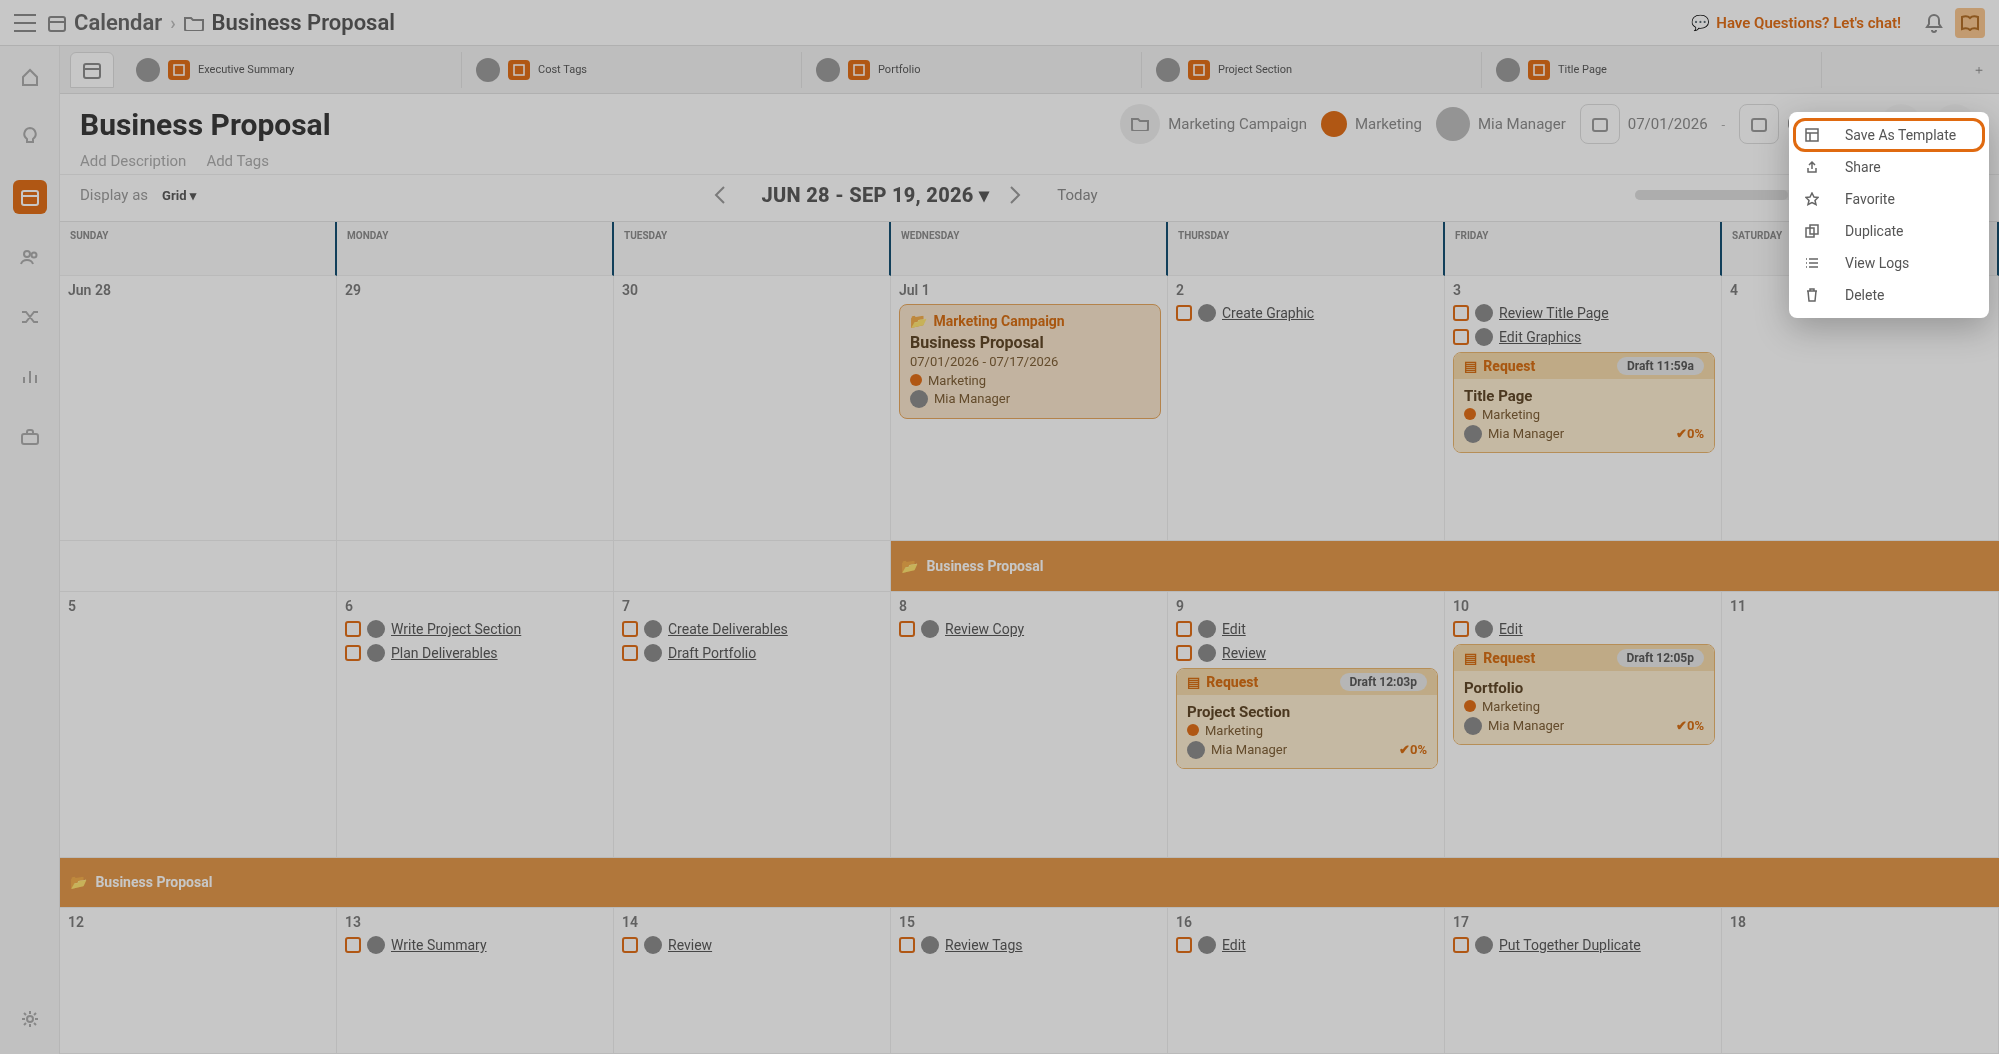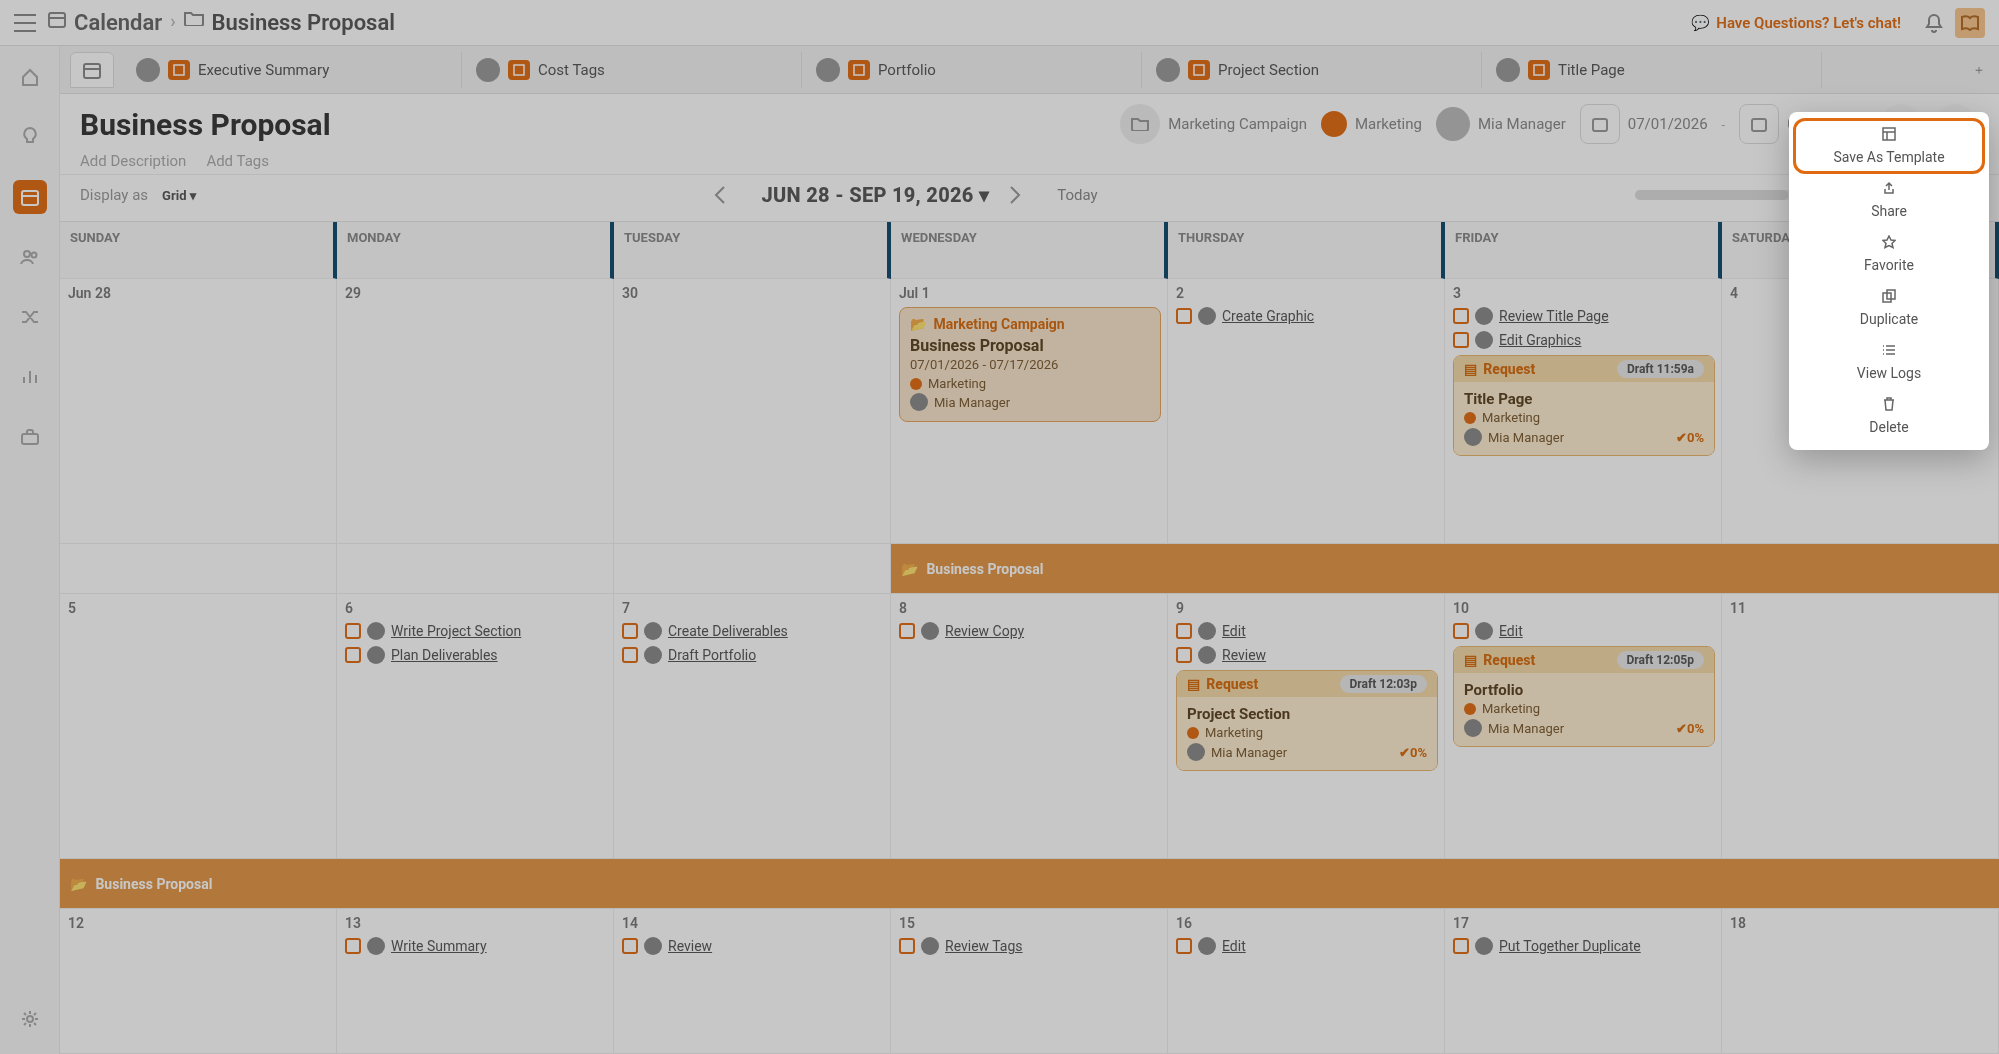--- a/index.html
+++ b/index.html
@@ -2,35 +2,35 @@
 <html><head>
 <meta charset="utf-8">
 <style>
   * { box-sizing: border-box; margin: 0; padding: 0; }
   body { font-family: -apple-system, "Segoe UI", Roboto, sans-serif; font-size: 13px; background: #f5f5f5; color: #333; overflow: hidden; }
   .page-wrap { position: relative; width: 1999px; height: 1054px; transform-origin: top left; }
   .overlay { position: absolute; inset: 0; background: rgba(30,30,30,0.25); pointer-events: none; z-index: 50; }
 
   .topbar { display:flex; align-items:center; height:46px; padding:0 14px; background:#fff; border-bottom:1px solid #e0e0e0; gap:12px; }
   .hamburger, .bell-icon, .book-icon { color:#888; }
-  .breadcrumb { display:flex; gap:8px; font-size:22px; font-weight:600; color:#555; }
+  .breadcrumb { display:flex; align-items:center; gap:8px; font-size:22px; font-weight:600; color:#555; }
   .breadcrumb .calendar-link { color:#666; }
   .breadcrumb .chev { color:#bbb; font-size:18px; }
   .chat-link { margin-left:auto; color:#e06a10; font-weight:600; font-size:15px; display:flex; align-items:center; gap:6px; }
   .book-icon { width:30px; height:30px; display:flex; align-items:center; justify-content:center; background:#f8c48c; border-radius:4px; }
 
   .left-rail { position:absolute; top:46px; left:0; width:60px; bottom:0; background:#f7f7f7; border-right:1px solid #e8e8e8; display:flex; flex-direction:column; align-items:center; padding-top:14px; gap:26px; }
   .rail-icon { width:34px; height:34px; display:flex; align-items:center; justify-content:center; color:#aaa; border-radius:6px; }
   .rail-icon.active { background:#e06a10; color:#fff; }
   .rail-bottom { margin-top:auto; margin-bottom:18px; }
 
   .content { position:absolute; left:60px; top:46px; right:0; bottom:0; background:#fff; display:flex; flex-direction:column; }
   .tabs-row { display:flex; align-items:center; height:48px; padding-left:10px; gap:0; background:#f3f3f3; border-bottom:1px solid #e0e0e0; }
   .view-tab { width:44px; height:36px; background:#fff; border:1px solid #ddd; border-radius:6px 6px 0 0; display:flex; align-items:center; justify-content:center; color:#888; margin-right:8px; }
-  .file-tab { display:flex; align-items:center; gap:8px; padding:6px 14px; min-width:340px; border-right:1px solid #e2e2e2; color:#555; font-size:15px;text-align:center; }
+  .file-tab { display:flex; align-items:center; gap:8px; padding:6px 14px; min-width:340px; border-right:1px solid #e2e2e2; color:#555; font-size:11px;text-align:center; }
   .file-tab .avatar { width:24px; height:24px; border-radius:50%; background:#999; display:inline-block; }
   .file-tab .tab-badge { width:22px; height:20px; background:#e06a10; border-radius:4px; display:inline-flex; align-items:center; justify-content:center; color:#fff; }
   .plus-tab { width:40px; display:flex; align-items:center; justify-content:center; color:#888; }
 
   .header-block { padding:10px 24px 4px 20px; display:flex; flex-direction:column; gap:8px; border-bottom:1px solid #eee; }
   .header-top { display:flex; align-items:center; gap:16px; }
   .proj-title { font-size:30px; font-weight:700; color:#333; }
   .right-widgets { margin-left:auto; display:flex; align-items:center; gap:14px; }
   .folder-pill, .tag-pill, .date-pill, .person-pill { display:flex; align-items:center; gap:8px; color:#888; font-size:15px; }
   .folder-icon-circle { width:40px; height:40px; border-radius:50%; background:#eee; display:flex; align-items:center; justify-content:center; color:#999; }
@@ -44,21 +44,21 @@
   .display-as { color:#999; font-size:15px; }
   .grid-toggle { font-weight:700; color:#555; }
   .date-nav { margin:0 auto; display:flex; align-items:center; gap:20px; }
   .date-range-label { font-weight:800; font-size:20px; color:#555; letter-spacing:.3px; }
   .chev-btn { color:#999; width:28px; text-align:center; }
   .today-btn { color:#888; font-size:15px; }
   .scrollbar-mini { width:340px; height:10px; background:#eee; border-radius:10px; margin-left:20px; position:relative; }
   .scroll-thumb { position:absolute; left:0; top:0; width:45%; height:100%; background:#ddd; border-radius:10px; }
 
   .calendar-grid { flex:1; overflow:hidden; display:grid; grid-template-columns: repeat(7, 1fr); border-top:1px solid #e5e5e5; }
-  .day-header { background:#fafafa; padding:8px 10px; font-size:13px; font-weight:700; color:#888; border-right:4px solid #0c4a6e; border-bottom:1px solid #eee; }
+  .day-header { background:#fafafa; padding:8px 10px; font-size:10px; font-weight:700; color:#888; border-right:2px solid #0c4a6e; border-bottom:1px solid #eee; }
   .cell { border-right:1px solid #eee; border-bottom:1px solid #eee; padding:6px 6px 4px 8px; min-height:240px; position:relative; }
   .cell.short { min-height:120px; }
   .cell .date-num { font-size:14px; color:#777; font-weight:600; margin-bottom:6px; }
   .span-bar-wrap { grid-column: 1 / -1; background:#fff; display:flex; border-bottom:1px solid #eee; }
   .span-seg-empty { border-right:1px solid #eee; }
   .span-seg-fill { flex:1; background:#e29544; color:#fff; font-weight:700; font-size:14px; padding:4px 10px; display:flex; align-items:center; gap:8px; }
 
   .task-row { display:flex; align-items:center; gap:6px; font-size:14px; color:#555; margin-bottom:6px;text-decoration:underline; }
   .checkbox { width:16px; height:16px; border:2px solid #e06a10; border-radius:3px; flex-shrink:0; }
   .mini-avatar { width:18px; height:18px; border-radius:50%; background:#888; flex-shrink:0; }
@@ -73,21 +73,21 @@
   .req-card { border-radius:8px; overflow:hidden; margin-bottom:8px; border:1px solid #e9b36a; }
   .req-head { display:flex; align-items:center; justify-content:space-between; background:#f5d9a8; padding:4px 10px; }
   .req-head .req-label { color:#d66a0c; font-weight:800; font-size:14px; display:flex; gap:6px; align-items:center; }
   .draft-chip { background:#e8e8e8; border-radius:14px; padding:2px 10px; font-size:12px; color:#555; font-weight:700; }
   .req-body { background:#fdeccf; padding:8px 10px 6px; }
   .req-body .card-title { font-weight:700; font-size:15px; color:#5a4020; margin-bottom:2px; }
   .req-body .card-line { display:flex; align-items:center; gap:6px; font-size:13px; color:#7a5a30; margin-bottom:3px; }
   .pct { margin-left:auto; color:#d66a0c; font-weight:700; font-size:13px; display:flex; align-items:center; gap:2px; }
 
   .popover { position:absolute; top:112px; right:10px; width:200px; background:#fff; border-radius:8px; box-shadow:0 10px 34px rgba(0,0,0,.25); padding:8px 6px; z-index:100; display:flex; flex-direction:column; gap:2px; }
-  .pop-item { display:flex; align-items:center; gap:8px; padding:7px 10px; font-size:14px; color:#555; border-radius:6px;flex-direction:column; }
+  .pop-item { display:flex; align-items:center; gap:26px; padding:7px 10px; font-size:14px; color:#555; border-radius:6px; }
   .pop-item.ring { outline:3px solid #e06a10; outline-offset:-1px; border-radius:10px; }
 
   svg { display:block; }
 </style>
 </head>
 <body>
 <div class="page-wrap" style="transform: scale(1);">
 
 <div class="topbar">
   <span class="hamburger">

